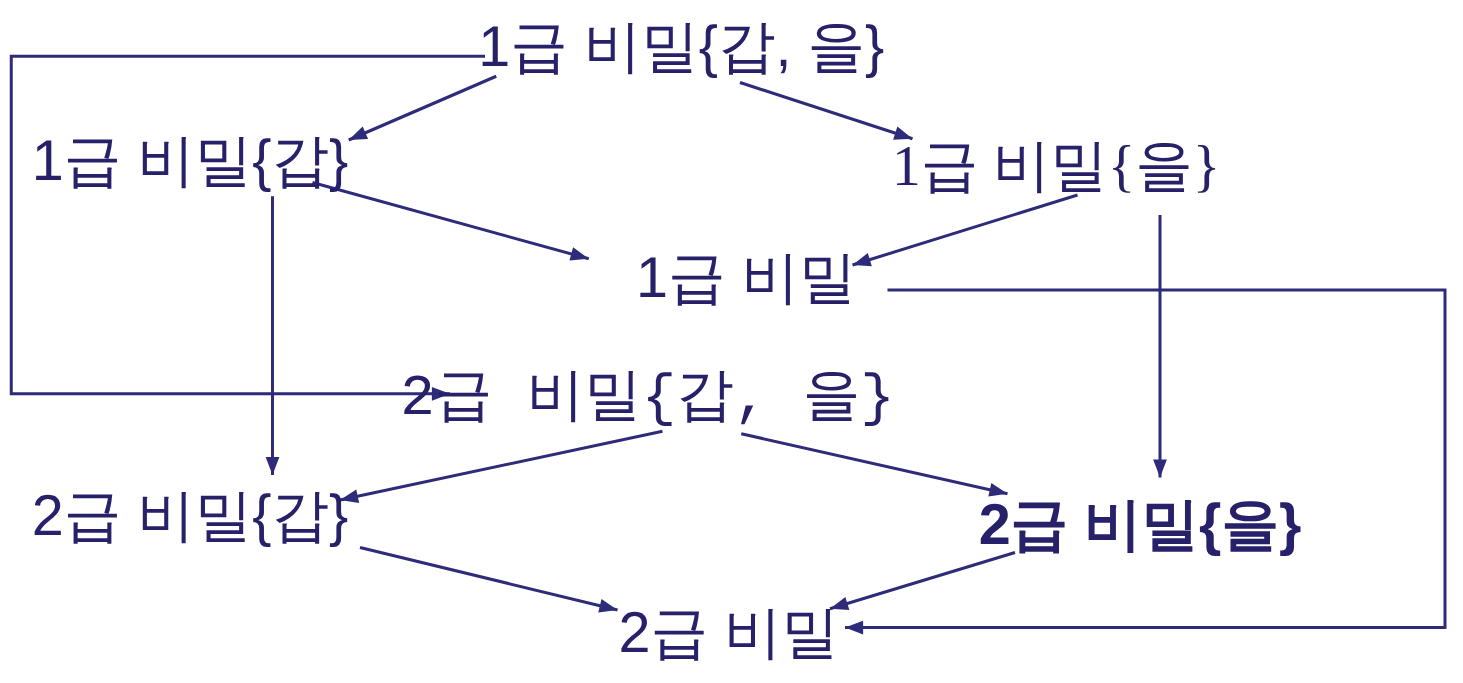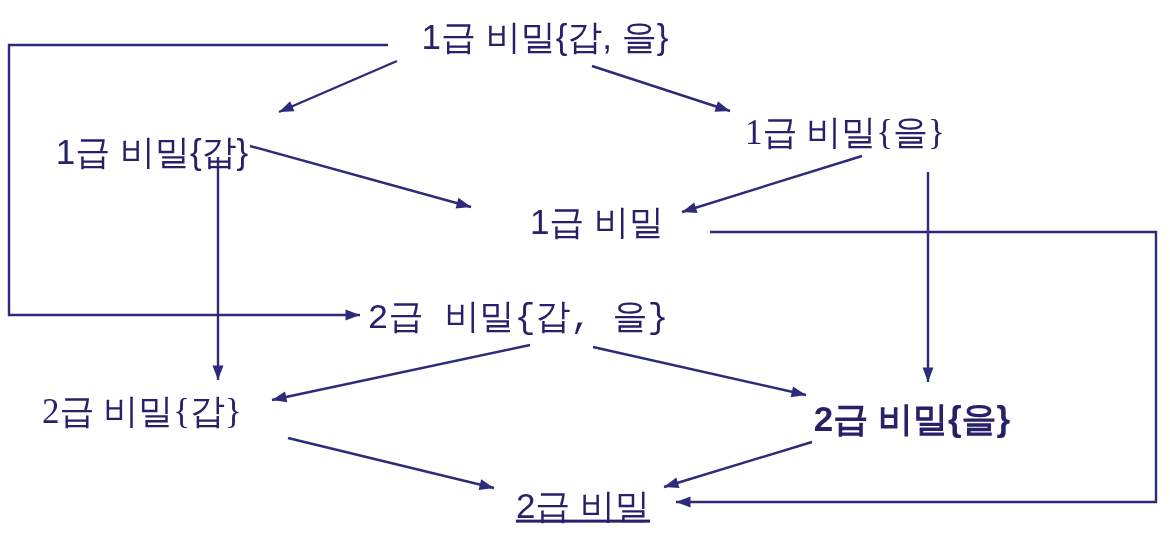--- a/index.html
+++ b/index.html
@@ -24,21 +24,21 @@
   }
   .edge {
     stroke: #2d2b7a;
     stroke-width: 2.4;
     fill: none;
   }
   .node {
     position: absolute;
     transform: translate(-50%, -50%);
     white-space: nowrap;
-    font-size: 35px;
+    font-size: 46px;
     line-height: 1.05;
     color: #262169;
     letter-spacing: 0px;
   }
 </style>
 </head>
 <body>
 
 <div class="canvas">
 
@@ -69,27 +69,27 @@
 
     <line class="edge" x1="593" y1="347" x2="806" y2="395" marker-end="url(#arrow)"></line>
 
     <line class="edge" x1="288" y1="438" x2="494" y2="488" marker-end="url(#arrow)"></line>
 
     <line class="edge" x1="812" y1="442" x2="664" y2="487" marker-end="url(#arrow)"></line>
   </svg>
 
   <div class="node" style="left:545px; top:37px;">1급 비밀{갑, 을}</div>
 
-  <div class="node" style="left:152px; top:128px;margin-top:24px;">1급 비밀{갑}</div>
+  <div class="node" style="left:152px; top:128px;">1급 비밀{갑}</div>
 
   <div class="node" style="left:845px; top:133px;font-family:Liberation Serif, serif;">1급 비밀{을}</div>
 
   <div class="node" style="left:597px; top:222px;">1급 비밀</div>
 
   <div class="node" style="left:518px; top:319px;font-family:Liberation Mono, monospace;">2급 비밀{갑, 을}</div>
 
-  <div class="node" style="left:142px; top:412px;font-family:Liberation Serif, serif;">2급 비밀{갑}</div>
+  <div class="node" style="left:152px; top:412px;">2급 비밀{갑}</div>
 
   <div class="node" style="left:912px; top:419px;font-weight:bold;">2급 비밀{을}</div>
 
-  <div class="node" style="left:583px; top:506px;text-decoration:underline;">2급 비밀</div>
+  <div class="node" style="left:583px; top:506px;">2급 비밀</div>
 
 </div>
 
 </body></html>

